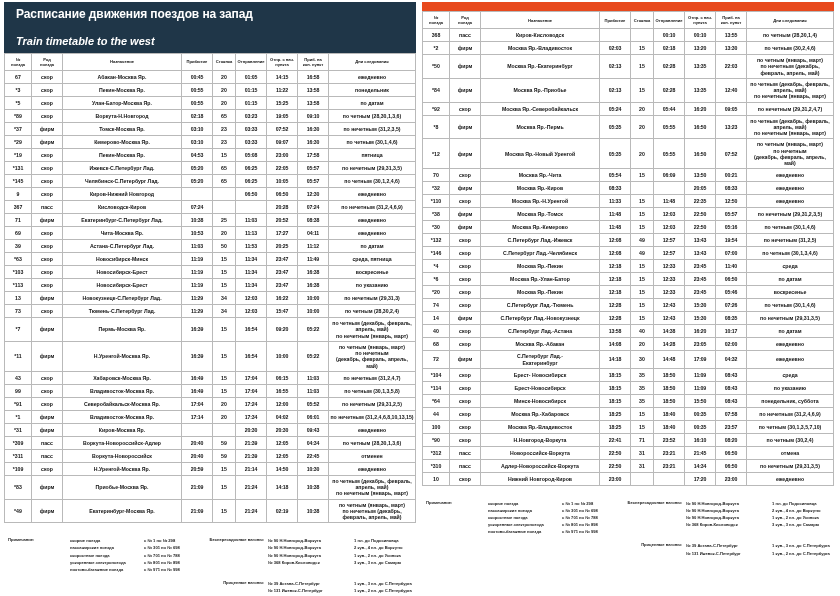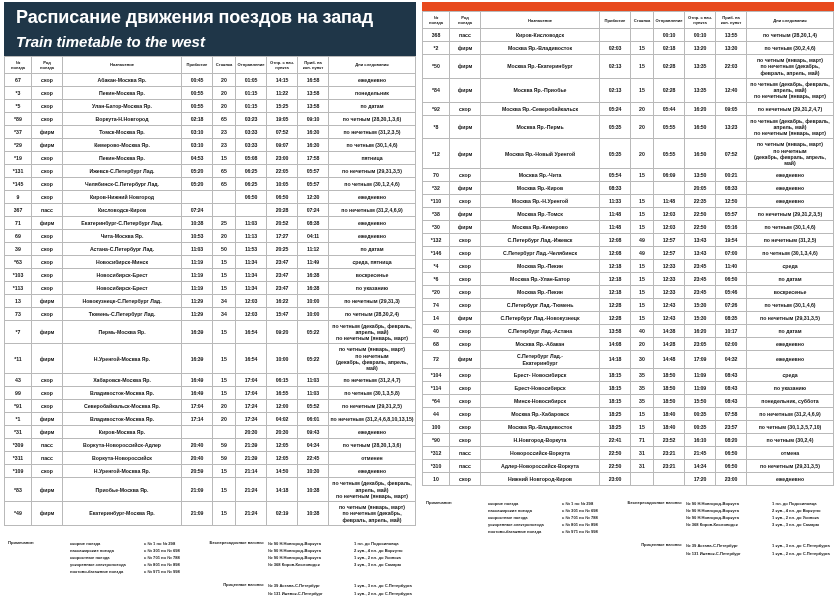--- a/index.html
+++ b/index.html
@@ -30,32 +30,32 @@
     position: relative;
   }
   
   .banner {
     background: #1f3648;
     color: #ffffff;
     padding: 6px 0 4px 12px;
     box-sizing: border-box;
   }
   .banner-title {
-    font-size: 18px;
+    font-size: 12px;
     font-weight: 700;
     line-height: 1.1;
     letter-spacing: -0.1px;
     white-space: nowrap;
   }
   .banner-sub {
-    font-size: 15px;
+    font-size: 11px;
     font-style: italic;
     font-weight: 600;
     line-height: 1.25;
-    margin-top: 5px;
+    margin-top: 14px;
     white-space: nowrap;
   }
   .accent-bar {
     background: #e8491d;
     height: 9px;
     width: 100%;
   }
   
   table.tt {
     border-collapse: collapse;

